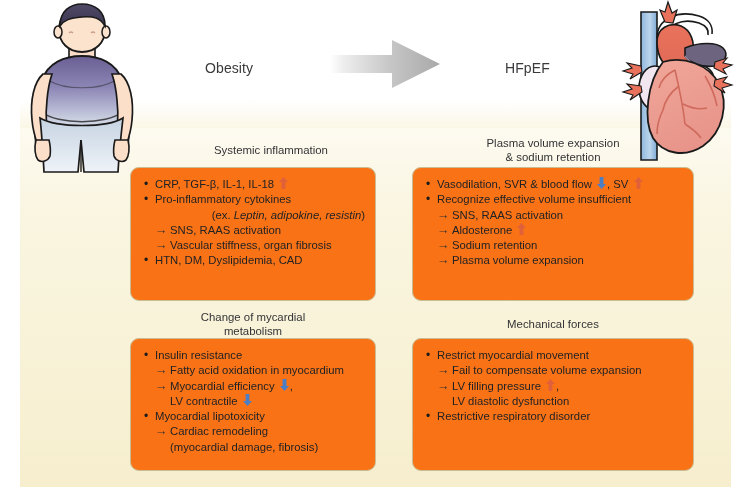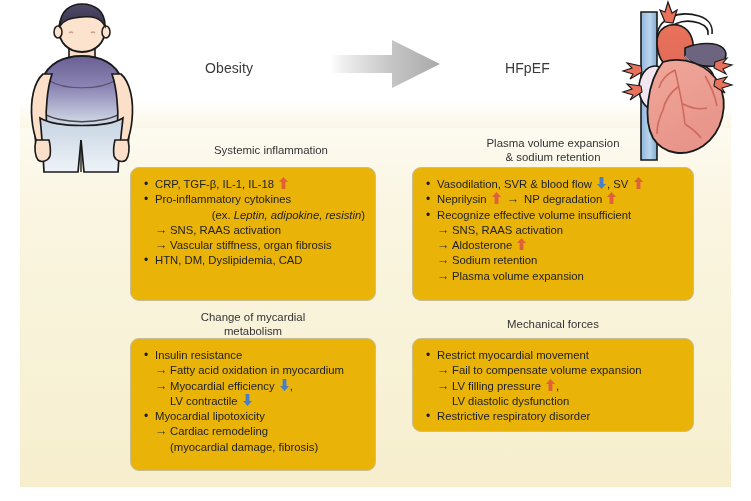--- a/index.html
+++ b/index.html
@@ -69,29 +69,29 @@
     white-space: pre-line;
   }
   #title-1 { left: 130px; top: 144px; width: 246px; padding-left: 36px; }
   #title-2 { left: 412px; top: 137px; width: 282px; }
   #title-3 { left: 130px; top: 311px; width: 246px; }
   #title-4 { left: 412px; top: 318px; width: 282px; }
 
   
   .box {
     position: absolute;
-    background: #eab308;
+    background: #f97316;
     border: 1px solid #c9bd93;
     border-radius: 9px;
     padding: 9px 10px 9px 11px;
   }
   #box-1 { left: 130px; top: 167px; width: 246px; height: 134px; }
   #box-2 { left: 412px; top: 167px; width: 282px; height: 134px; }
   #box-3 { left: 130px; top: 338px; width: 246px; height: 133px; }
-  #box-4 { left: 412px; top: 338px; width: 282px; height: 94px; }
+  #box-4 { left: 412px; top: 338px; width: 282px; height: 133px; }
 
   .line {
     font-size: 11.3px;
     line-height: 15.3px;
     color: #222224;
     white-space: nowrap;
     display: flex;
     align-items: baseline;
   }
   .line.bullet::before {
@@ -301,27 +301,20 @@
     </div>
   <div class="box" id="box-2">
       <div class="line bullet">
         <span class="txt"><span>Vasodilation, SVR &amp; blood flow </span><span class="ico"><svg width="9" height="12" viewBox="0 0 9 12">
               <path d="M4.5 12 L0 7 L2.6 7 L2.6 0 L6.4 0 L6.4 7 L9 7 Z" fill="#4a7fc8"></path>
             </svg></span><span>, SV </span><span class="ico"><svg width="9" height="12" viewBox="0 0 9 12">
               <path d="M4.5 0 L9 5 L6.4 5 L6.4 12 L2.6 12 L2.6 5 L0 5 Z" fill="#e0603a"></path>
             </svg></span></span>
       </div>
       <div class="line bullet">
-        <span class="txt"><span>Neprilysin </span><span class="ico"><svg width="9" height="12" viewBox="0 0 9 12">
-              <path d="M4.5 0 L9 5 L6.4 5 L6.4 12 L2.6 12 L2.6 5 L0 5 Z" fill="#e0603a"></path>
-            </svg></span><span> </span><span class="inline-arrow">→</span><span> NP degradation </span><span class="ico"><svg width="9" height="12" viewBox="0 0 9 12">
-              <path d="M4.5 0 L9 5 L6.4 5 L6.4 12 L2.6 12 L2.6 5 L0 5 Z" fill="#e0603a"></path>
-            </svg></span></span>
-      </div>
-      <div class="line bullet">
         <span class="txt"><span>Recognize effective volume insufficient</span></span>
       </div>
       <div class="line arrow">
         <span class="txt"><span>SNS, RAAS activation</span></span>
       </div>
       <div class="line arrow">
         <span class="txt"><span>Aldosterone </span><span class="ico"><svg width="9" height="12" viewBox="0 0 9 12">
               <path d="M4.5 0 L9 5 L6.4 5 L6.4 12 L2.6 12 L2.6 5 L0 5 Z" fill="#e0603a"></path>
             </svg></span></span>
       </div>

